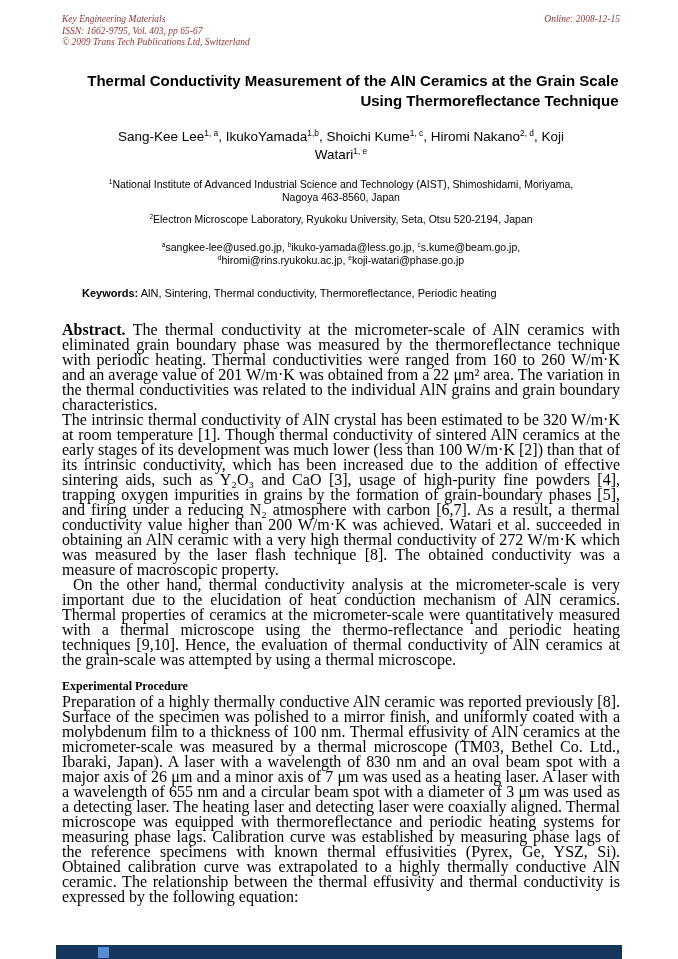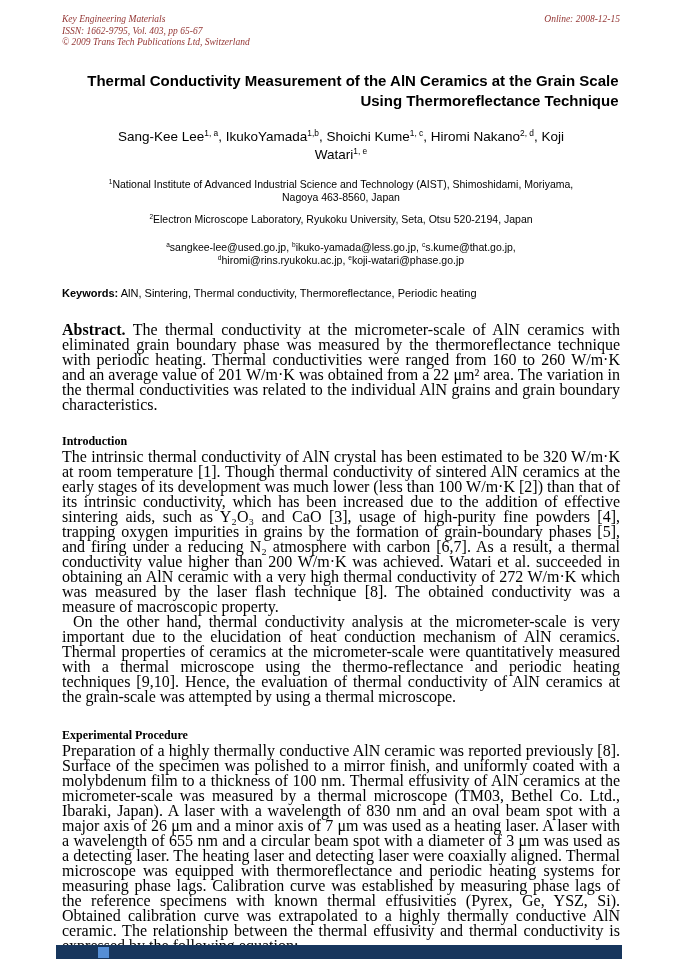--- a/index.html
+++ b/index.html
@@ -54,35 +54,35 @@
   .affil-1 { margin-top: 14px; max-width: 470px; }
   .affil-2 { margin-top: 9px;  max-width: 520px; }
   .emails  { margin-top: 15px; max-width: 400px; }
   
   .keywords {
     font-family: "Liberation Sans", "DejaVu Sans", sans-serif;
     font-size: 11px;
     line-height: 14px;
     margin-top: 19px;
   }
-  .kw-label { font-weight: bold; }
+  .kw-label { font-weight: bold; margin-left: 20px; }
   
   .abstract, p.body {
     font-size: 16px;
     line-height: 15px;
     text-align: justify;
   }
   .abstract { margin-top: 22px; }
   .abstract-label, .section-heading { font-weight: bold; }
   .section-heading {
     font-size: 12px;
     line-height: 15px;
   }
   .heading-intro { margin-top: 22px; }
-  .heading-exp   { margin-top: 24px; }
+  .heading-exp   { margin-top: 12px; }
   .indent { text-indent: 11px; }
   
   .footer-bar {
     position: absolute;
     left: 56px;
     right: 56px;
     bottom: 0;
     height: 14px;
     background: #17365d;
   }
@@ -118,36 +118,35 @@
     <span><span>Hiromi Nakano</span><sup>2, d</sup><span>,</span></span>
     <span><span>Koji Watari</span><sup>1, e</sup><span></span></span>
   </div>
 
   <div class="affil affil-1"><sup>1</sup><span>National Institute of Advanced Industrial Science and Technology (AIST), Shimoshidami, Moriyama, Nagoya 463-8560, Japan</span></div>
   <div class="affil affil-2"><sup>2</sup><span>Electron Microscope Laboratory, Ryukoku University, Seta, Otsu 520-2194, Japan</span></div>
 
   <div class="emails">
     <span><sup>a</sup><span>sangkee-lee@used.go.jp,</span></span>
     <span><sup>b</sup><span>ikuko-yamada@less.go.jp,</span></span>
-    <span><sup>c</sup><span>s.kume@that.go.jp,</span></span>
+    <span><sup>c</sup><span>s.kume@beam.go.jp,</span></span>
     <span><sup>d</sup><span>hiromi@rins.ryukoku.ac.jp,</span></span>
     <span><sup>e</sup><span>koji-watari@phase.go.jp</span></span>
   </div>
 
   <div class="keywords">
     <span class="kw-label">Keywords:</span>
     <span>AlN, Sintering, Thermal conductivity, Thermoreflectance, Periodic heating</span>
   </div>
 
   <p class="abstract">
     <span class="abstract-label">Abstract.</span>
     <span>The thermal conductivity at the micrometer-scale of AlN ceramics with eliminated grain boundary phase was measured by the thermoreflectance technique with periodic heating. Thermal conductivities were ranged from 160 to 260 W/m·K and an average value of 201 W/m·K was obtained from a 22 μm² area. The variation in the thermal conductivities was related to the individual AlN grains and grain boundary characteristics.</span>
   </p>
 
-  <div class="section-heading heading-intro">Introduction</div>
   <p class="body">The intrinsic thermal conductivity of AlN crystal has been estimated to be 320 W/m·K at room temperature [1]. Though thermal conductivity of sintered AlN ceramics at the early stages of its development was much lower (less than 100 W/m·K [2]) than that of its intrinsic conductivity, which has been increased due to the addition of effective sintering aids, such as Y₂O₃ and CaO [3], usage of high-purity fine powders [4], trapping oxygen impurities in grains by the formation of grain-boundary phases [5], and firing under a reducing N₂ atmosphere with carbon [6,7]. As a result, a thermal conductivity value higher than 200 W/m·K was achieved. Watari et al. succeeded in obtaining an AlN ceramic with a very high thermal conductivity of 272 W/m·K which was measured by the laser flash technique [8]. The obtained conductivity was a measure of macroscopic property.</p>
   <p class="body indent">On the other hand, thermal conductivity analysis at the micrometer-scale is very important due to the elucidation of heat conduction mechanism of AlN ceramics. Thermal properties of ceramics at the micrometer-scale were quantitatively measured with a thermal microscope using the thermo-reflectance and periodic heating techniques [9,10]. Hence, the evaluation of thermal conductivity of AlN ceramics at the grain-scale was attempted by using a thermal microscope.</p>
 
   <div class="section-heading heading-exp">Experimental Procedure</div>
   <p class="body">Preparation of a highly thermally conductive AlN ceramic was reported previously [8]. Surface of the specimen was polished to a mirror finish, and uniformly coated with a molybdenum film to a thickness of 100 nm. Thermal effusivity of AlN ceramics at the micrometer-scale was measured by a thermal microscope (TM03, Bethel Co. Ltd., Ibaraki, Japan). A laser with a wavelength of 830 nm and an oval beam spot with a major axis of 26 μm and a minor axis of 7 μm was used as a heating laser. A laser with a wavelength of 655 nm and a circular beam spot with a diameter of 3 μm was used as a detecting laser. The heating laser and detecting laser were coaxially aligned. Thermal microscope was equipped with thermoreflectance and periodic heating systems for measuring phase lags. Calibration curve was established by measuring phase lags of the reference specimens with known thermal effusivities (Pyrex, Ge, YSZ, Si). Obtained calibration curve was extrapolated to a highly thermally conductive AlN ceramic. The relationship between the thermal effusivity and thermal conductivity is expressed by the following equation:</p>
 
   <div class="footer-bar">
     <div class="footer-accent"></div>
   </div>
 

